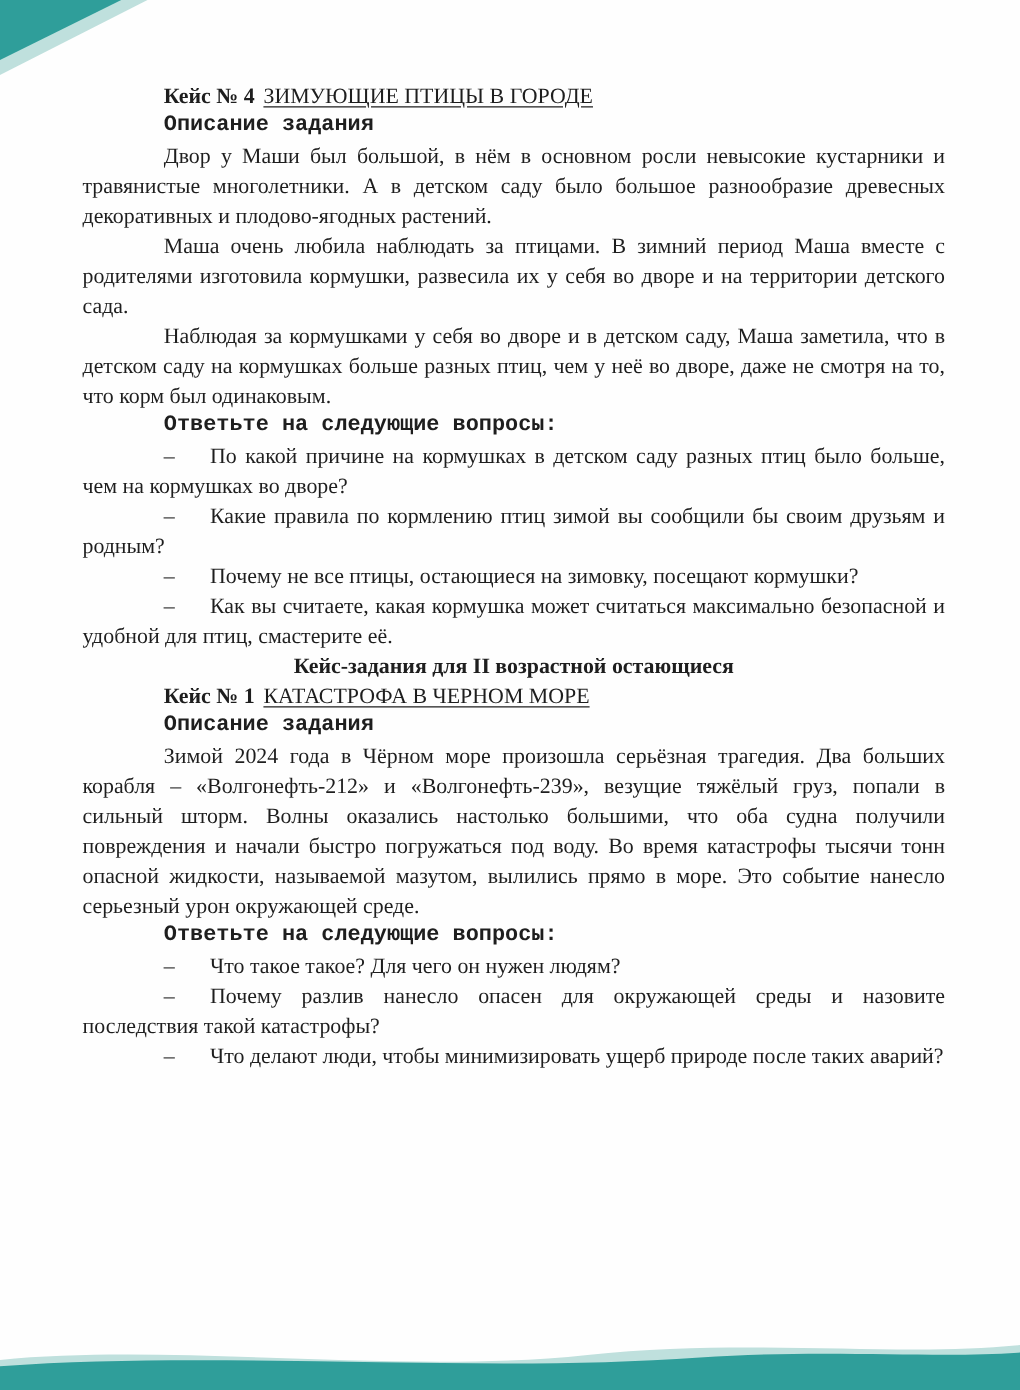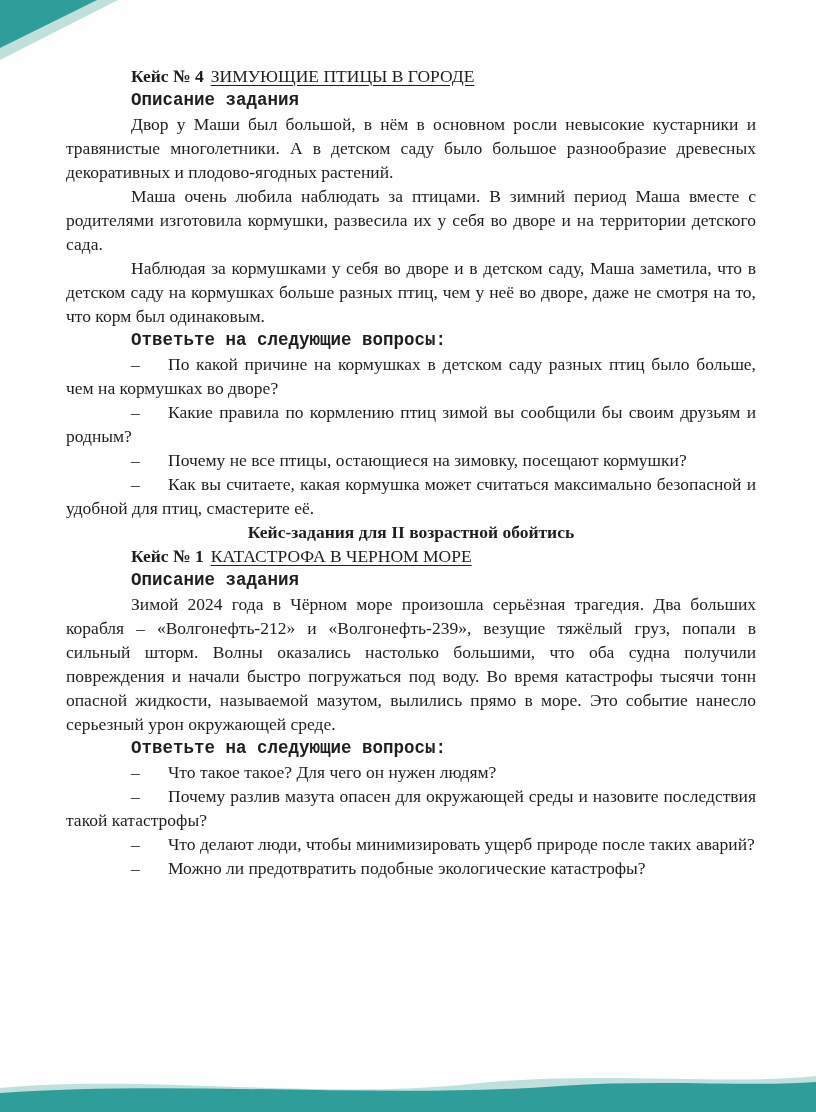--- a/index.html
+++ b/index.html
@@ -61,33 +61,32 @@
   <p class="indent">Маша очень любила наблюдать за птицами. В зимний период Маша вместе с родителями изготовила кормушки, развесила их у себя во дворе и на территории детского сада.</p>
   <p class="indent">Наблюдая за кормушками у себя во дворе и в детском саду, Маша заметила, что в детском саду на кормушках больше разных птиц, чем у неё во дворе, даже не смотря на то, что корм был одинаковым.</p>
 
   <p class="sub-head mt-16">Ответьте на следующие вопросы:</p>
 
   <p class="q"><span class="dash">–</span><span>По какой причине на кормушках в детском саду разных птиц было больше, чем на кормушках во дворе?</span></p>
   <p class="q"><span class="dash">–</span><span>Какие правила по кормлению птиц зимой вы сообщили бы своим друзьям и родным?</span></p>
   <p class="q"><span class="dash">–</span><span>Почему не все птицы, остающиеся на зимовку, посещают кормушки?</span></p>
   <p class="q"><span class="dash">–</span><span>Как вы считаете, какая кормушка может считаться максимально безопасной и удобной для птиц, смастерите её.</span></p>
 
-  <p class="center-head mt-12">Кейс-задания для II возрастной обойтись</p>
+  <p class="center-head mt-12">Кейс-задания для II возрастной остающиеся</p>
 
   <p class="case-head mt-14"><span class="case-label">Кейс № 1</span><span class="case-title">КАТАСТРОФА В ЧЕРНОМ МОРЕ</span></p>
 
   <p class="sub-head">Описание задания</p>
 
   <p class="indent">Зимой 2024 года в Чёрном море произошла серьёзная трагедия. Два больших корабля – «Волгонефть-212» и «Волгонефть-239», везущие тяжёлый груз, попали в сильный шторм. Волны оказались настолько большими, что оба судна получили повреждения и начали быстро погружаться под воду. Во время катастрофы тысячи тонн опасной жидкости, называемой мазутом, вылились прямо в море. Это событие нанесло серьезный урон окружающей среде.</p>
 
   <p class="sub-head mt-16">Ответьте на следующие вопросы:</p>
 
   <p class="q"><span class="dash">–</span><span>Что такое такое? Для чего он нужен людям?</span></p>
-  <p class="q"><span class="dash">–</span><span>Почему разлив мазута опасен для окружающей среды и назовите последствия такой катастрофы?</span></p>
+  <p class="q"><span class="dash">–</span><span>Почему разлив нанесло опасен для окружающей среды и назовите последствия такой катастрофы?</span></p>
   <p class="q"><span class="dash">–</span><span>Что делают люди, чтобы минимизировать ущерб природе после таких аварий?</span></p>
-  <p class="q"><span class="dash">–</span><span>Можно ли предотвратить подобные экологические катастрофы?</span></p>
 
 </div>
 
 <svg class="deco-bottom" width="816" height="46" viewBox="0 0 816 46" preserveAspectRatio="none" aria-hidden="true">
   <path d="M0,22 C140,8 320,34 470,18 C600,4 720,20 816,10 L816,46 L0,46 Z" fill="#bfe0dd"></path>
   <path d="M0,27 C180,14 380,33 560,20 C660,13 750,21 816,16 L816,46 L0,46 Z" fill="#2f9e9a"></path>
 </svg>
 
 </body></html>

